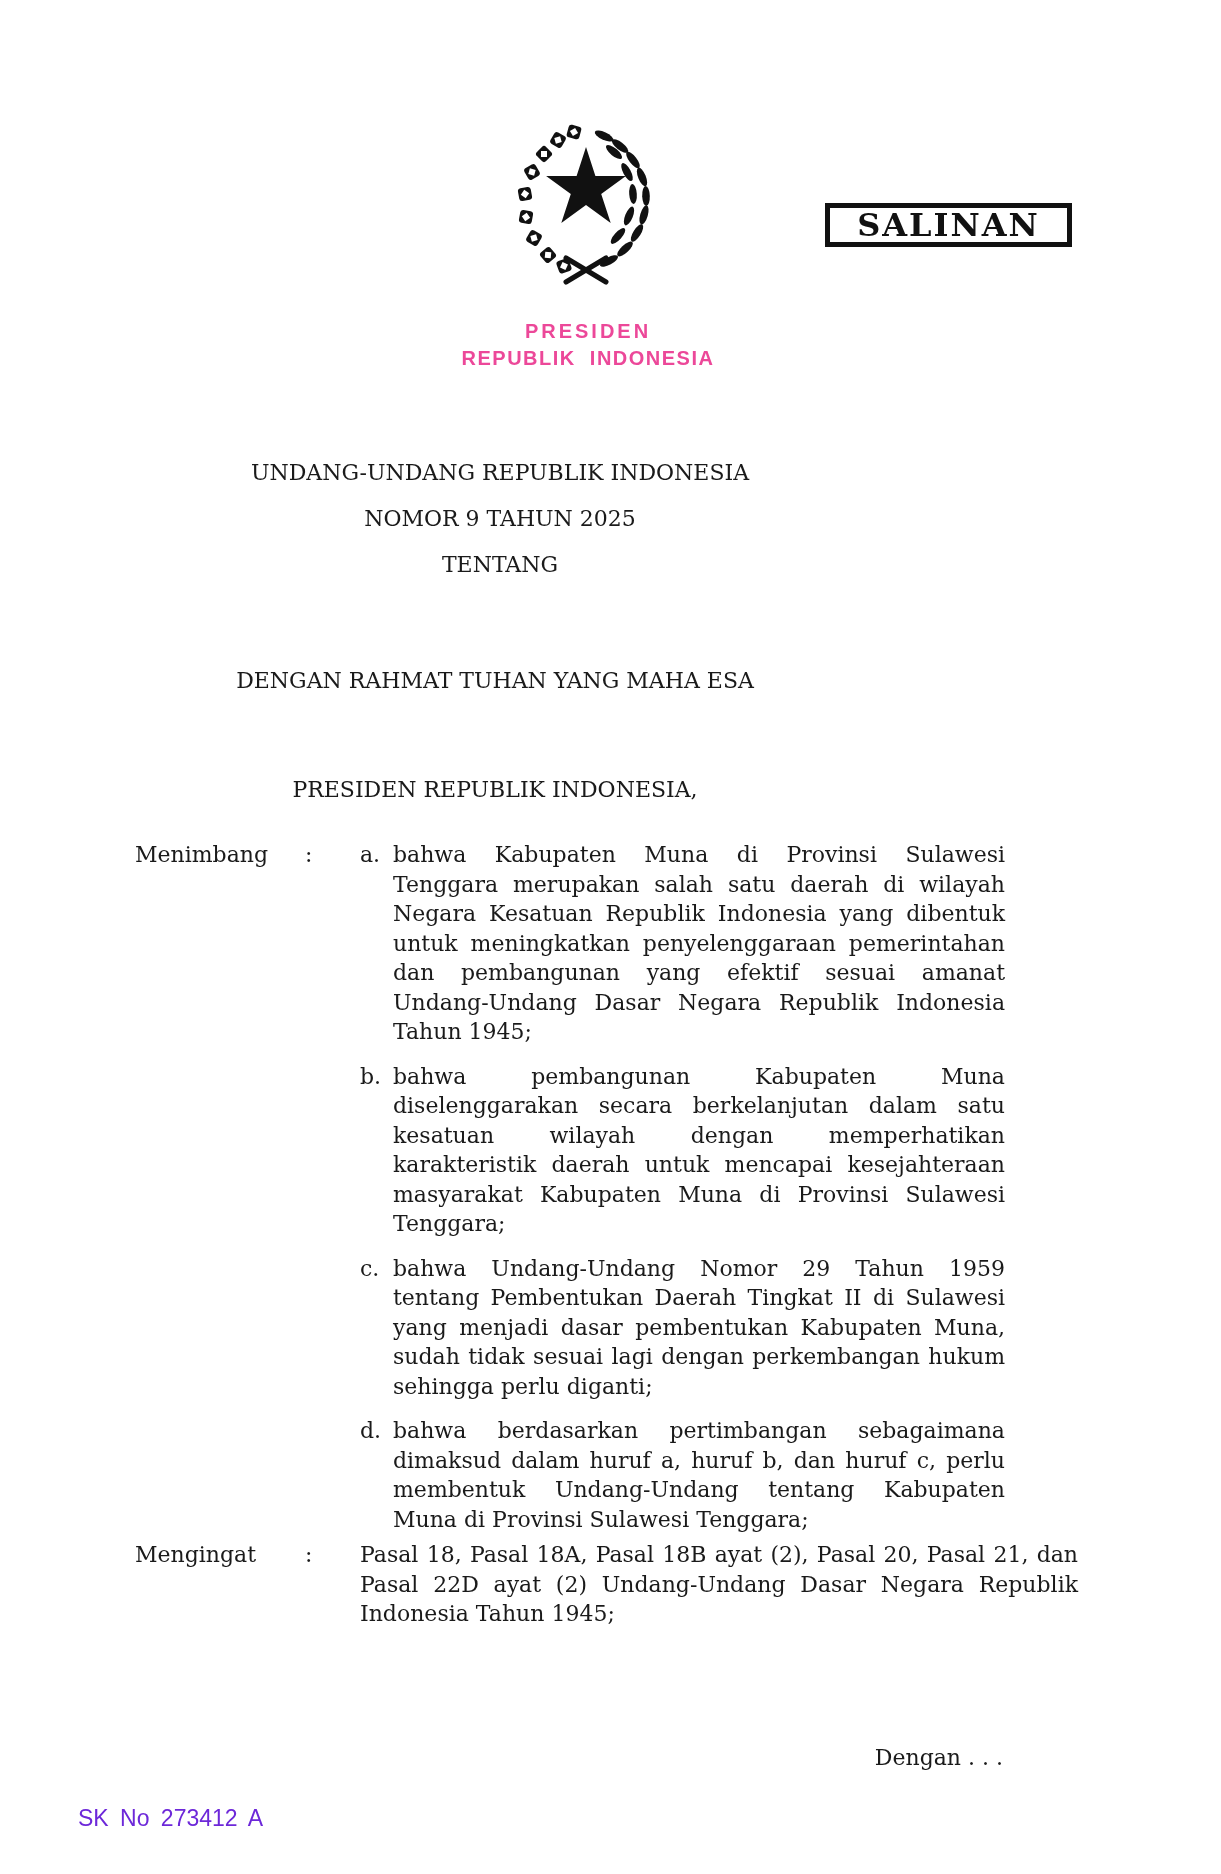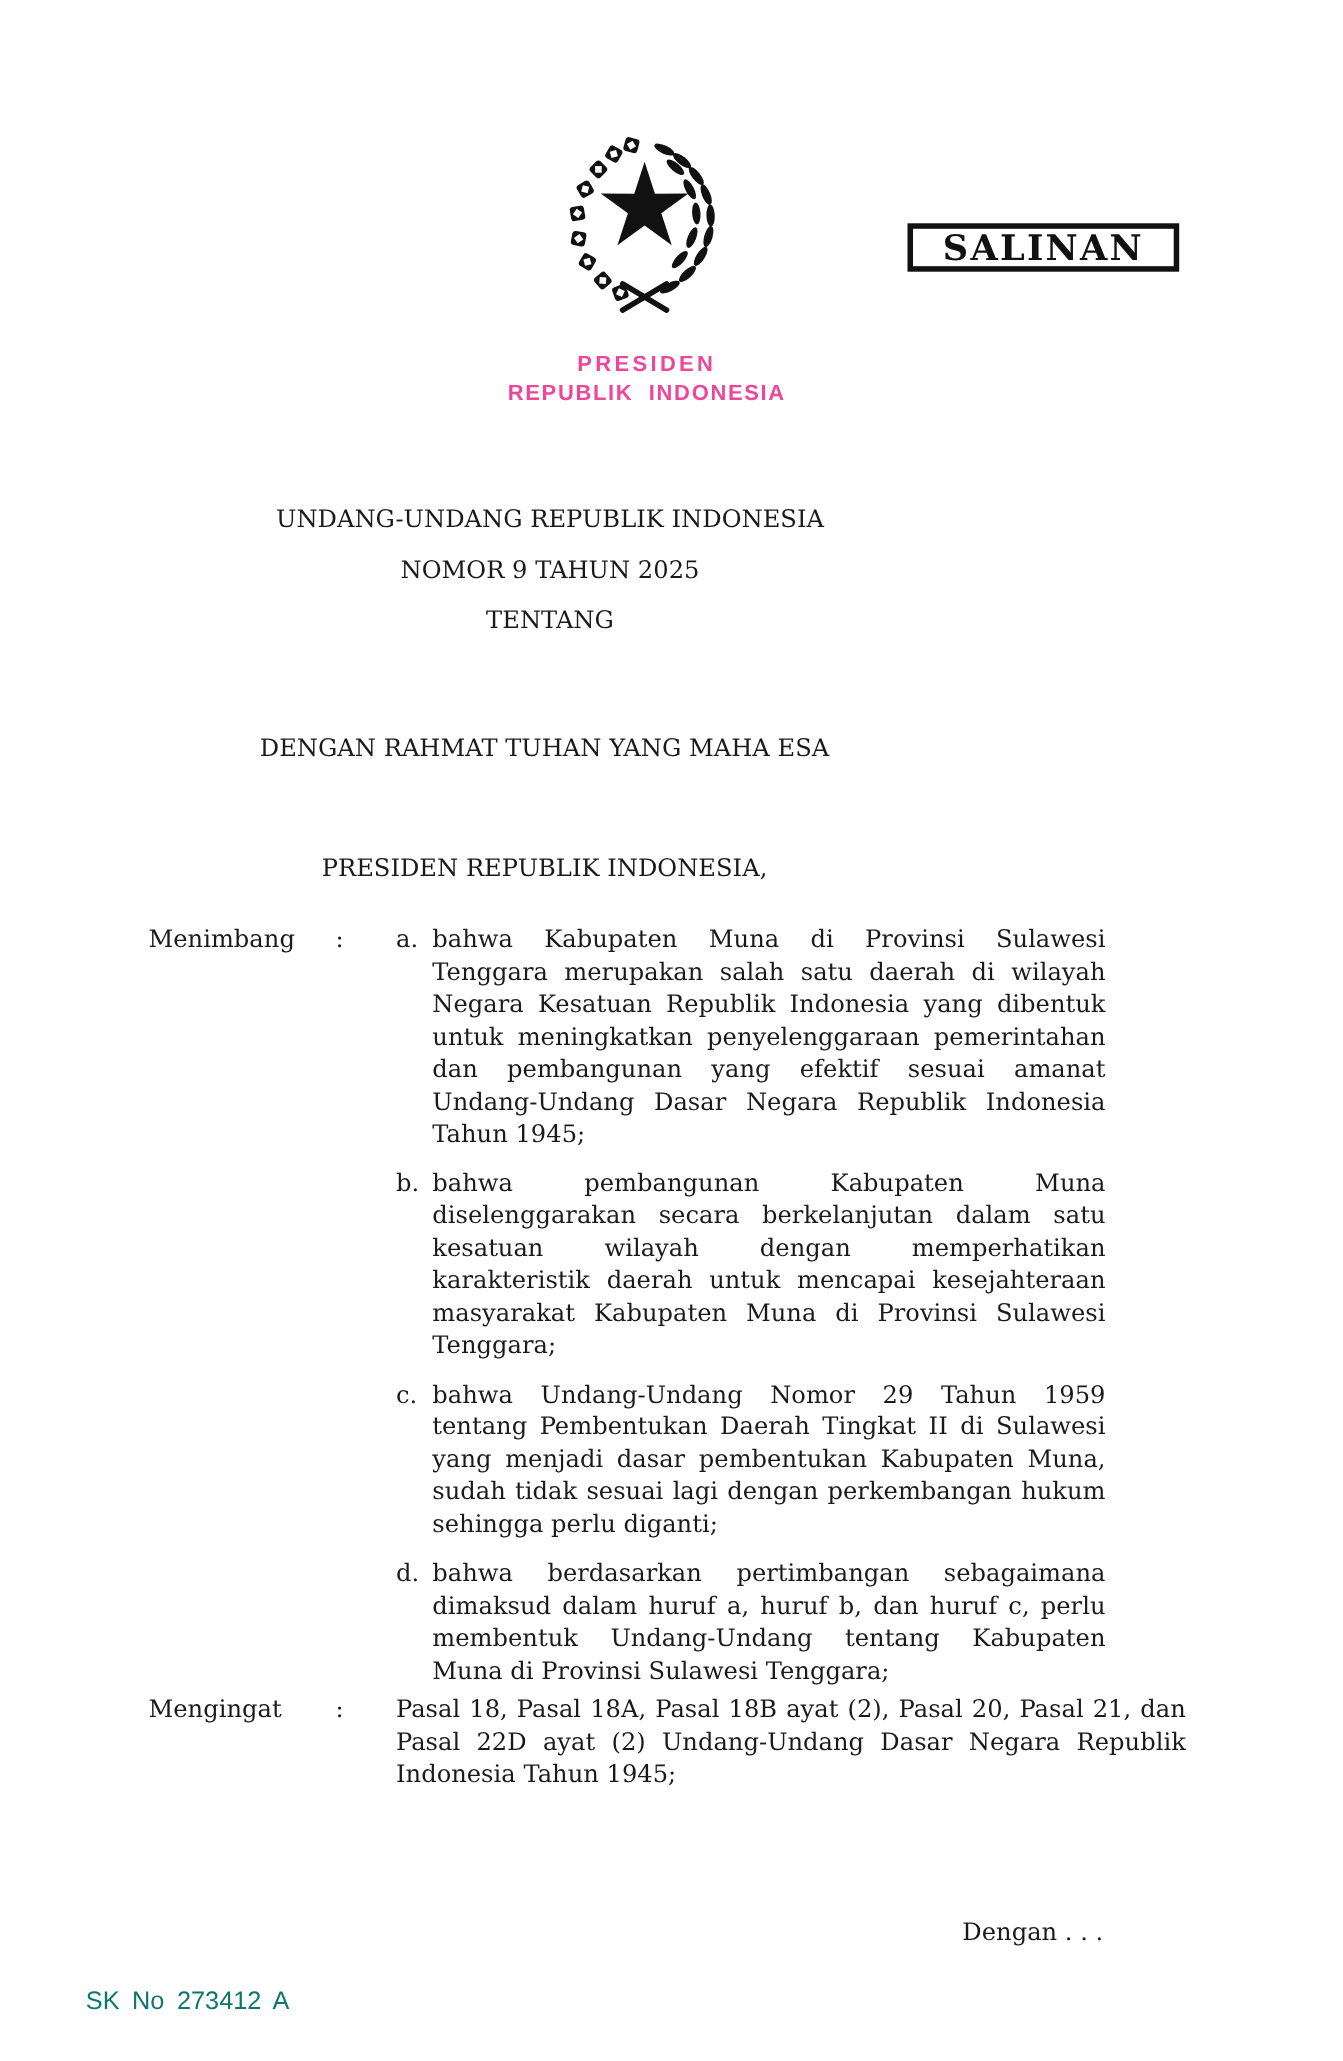--- a/index.html
+++ b/index.html
@@ -53,21 +53,21 @@
     text-align:justify;margin-bottom:15px;
   }
   .item .marker{position:absolute;left:0;top:0;}
   .catchword{
     position:absolute;left:703px;top:1705px;width:300px;
     text-align:right;font-size:22px;margin-top:40px;
   }
   .footer-code{
     position:absolute;left:78px;top:1805px;
     font-family:"Liberation Sans",sans-serif;
-    font-size:23px;font-weight:500;word-spacing:5px;color:#0f766e;
+    font-size:23px;font-weight:500;word-spacing:5px;color:#6d28d9;
   }
 </style>
 </head>
 <body>
 
 <div class="page">
 
   <div class="emblem">
     <svg viewBox="0 0 152 195" width="152" height="195" xmlns="http://www.w3.org/2000/svg">
       <defs>

